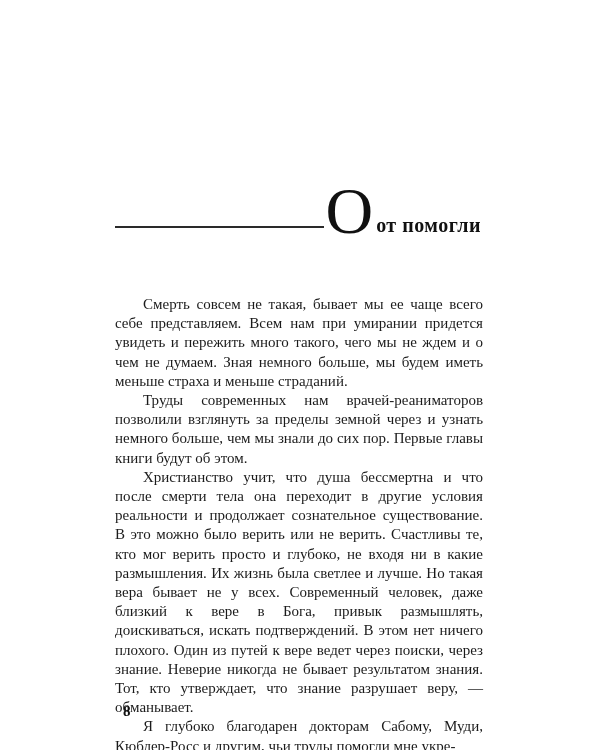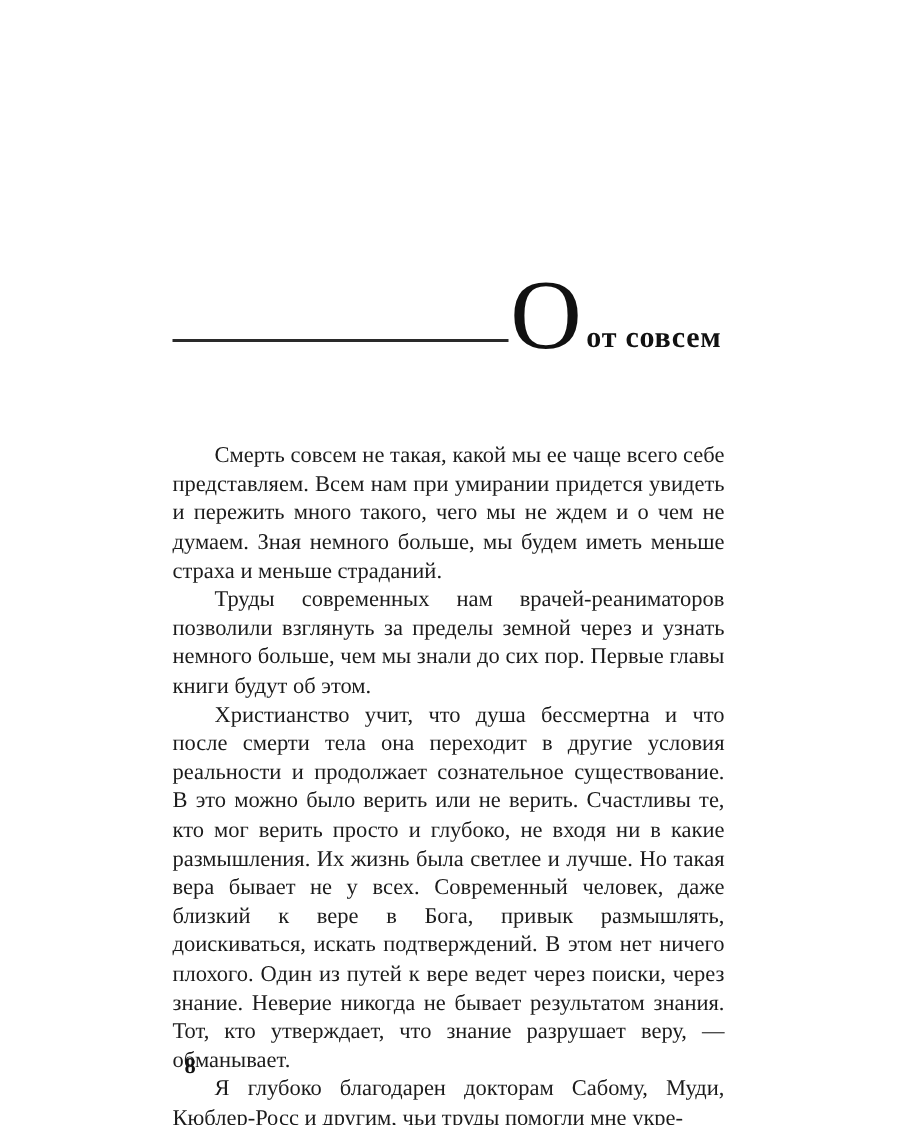--- a/index.html
+++ b/index.html
@@ -69,25 +69,25 @@
   }
 </style>
 </head>
 <body>
 
 <div class="book-page">
 
   <div class="chapter-header">
     <div class="heading-rule"></div>
     <div class="chapter-initial">О</div>
-    <div class="chapter-title">от совсем</div>
+    <div class="chapter-title">от помогли</div>
   </div>
 
   <div class="body-text">
-    <p>Смерть совсем не такая, какой мы ее чаще всего себе представляем. Всем нам при умирании придется увидеть и пережить много такого, чего мы не ждем и о чем не думаем. Зная немного больше, мы будем иметь меньше страха и меньше страданий.</p>
+    <p>Смерть совсем не такая, бывает мы ее чаще всего себе представляем. Всем нам при умирании придется увидеть и пережить много такого, чего мы не ждем и о чем не думаем. Зная немного больше, мы будем иметь меньше страха и меньше страданий.</p>
     <p>Труды современных нам врачей-реаниматоров позволили взглянуть за пределы земной через и узнать немного больше, чем мы знали до сих пор. Первые главы книги будут об этом.</p>
     <p>Христианство учит, что душа бессмертна и что после смерти тела она переходит в другие условия реальности и продолжает сознательное существование. В это можно было верить или не верить. Счастливы те, кто мог верить просто и глубоко, не входя ни в какие размышления. Их жизнь была светлее и лучше. Но такая вера бывает не у всех. Современный человек, даже близкий к вере в Бога, привык размышлять, доискиваться, искать подтверждений. В этом нет ничего плохого. Один из путей к вере ведет через поиски, через знание. Неверие никогда не бывает результатом знания. Тот, кто утверждает, что знание разрушает веру, — обманывает.</p>
     <p>Я глубоко благодарен докторам Сабому, Муди, Кюблер-Росс и другим, чьи труды помогли мне укре-</p>
   </div>
 
   <div class="page-number">8</div>
 
 </div>
 
 </body></html>

